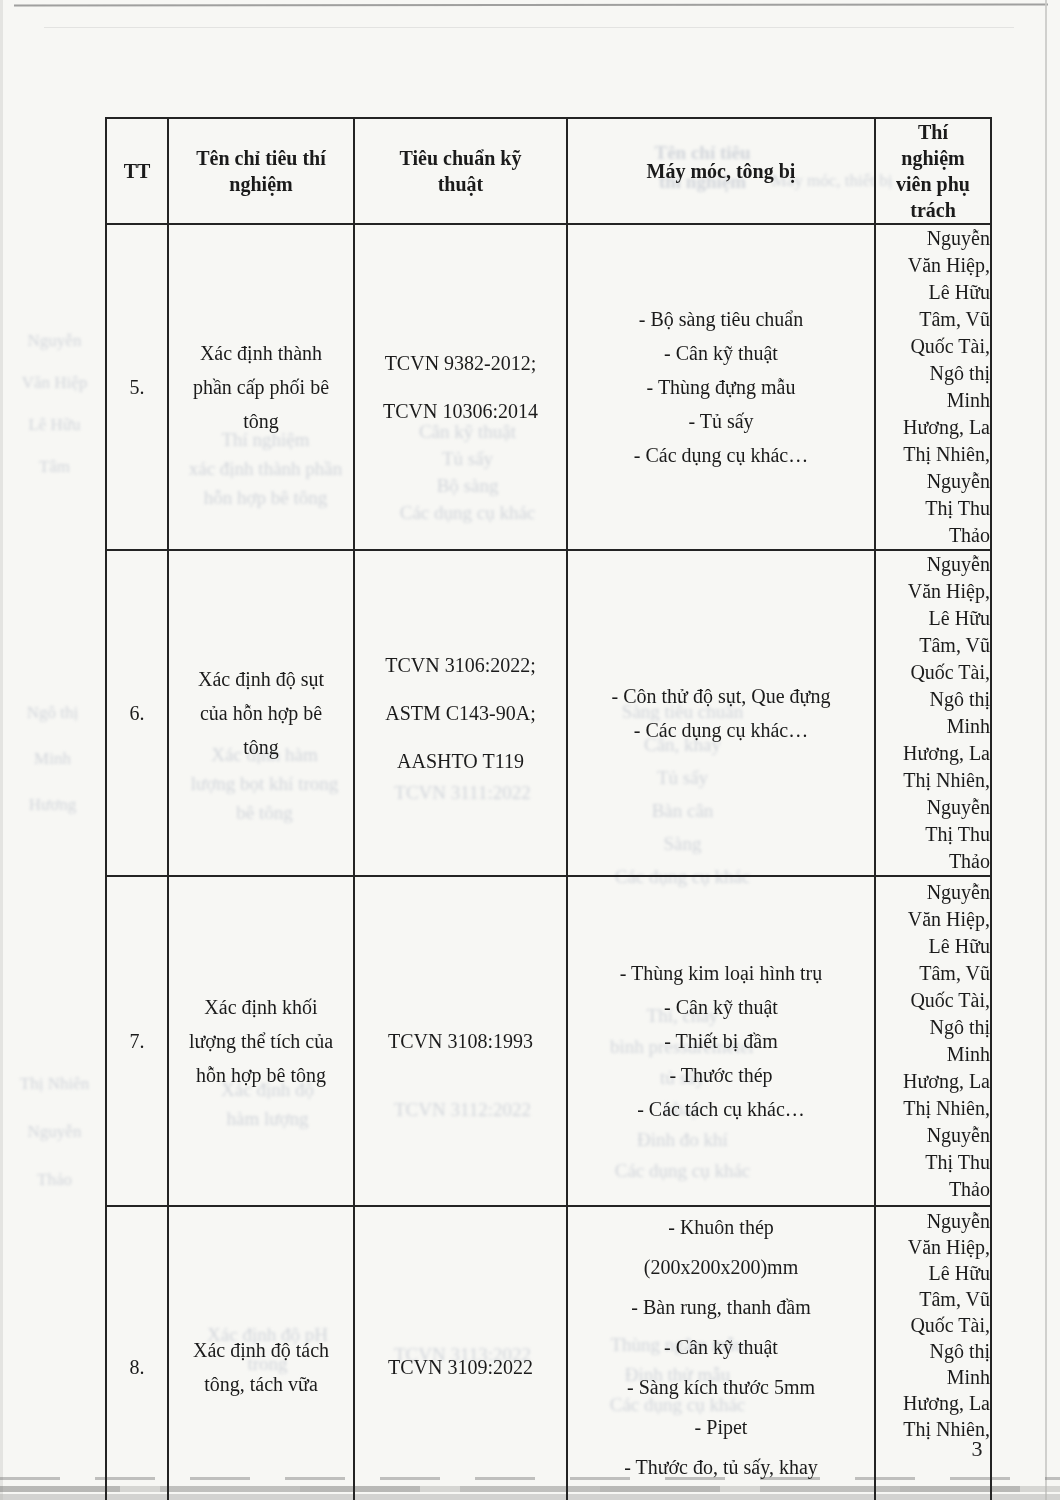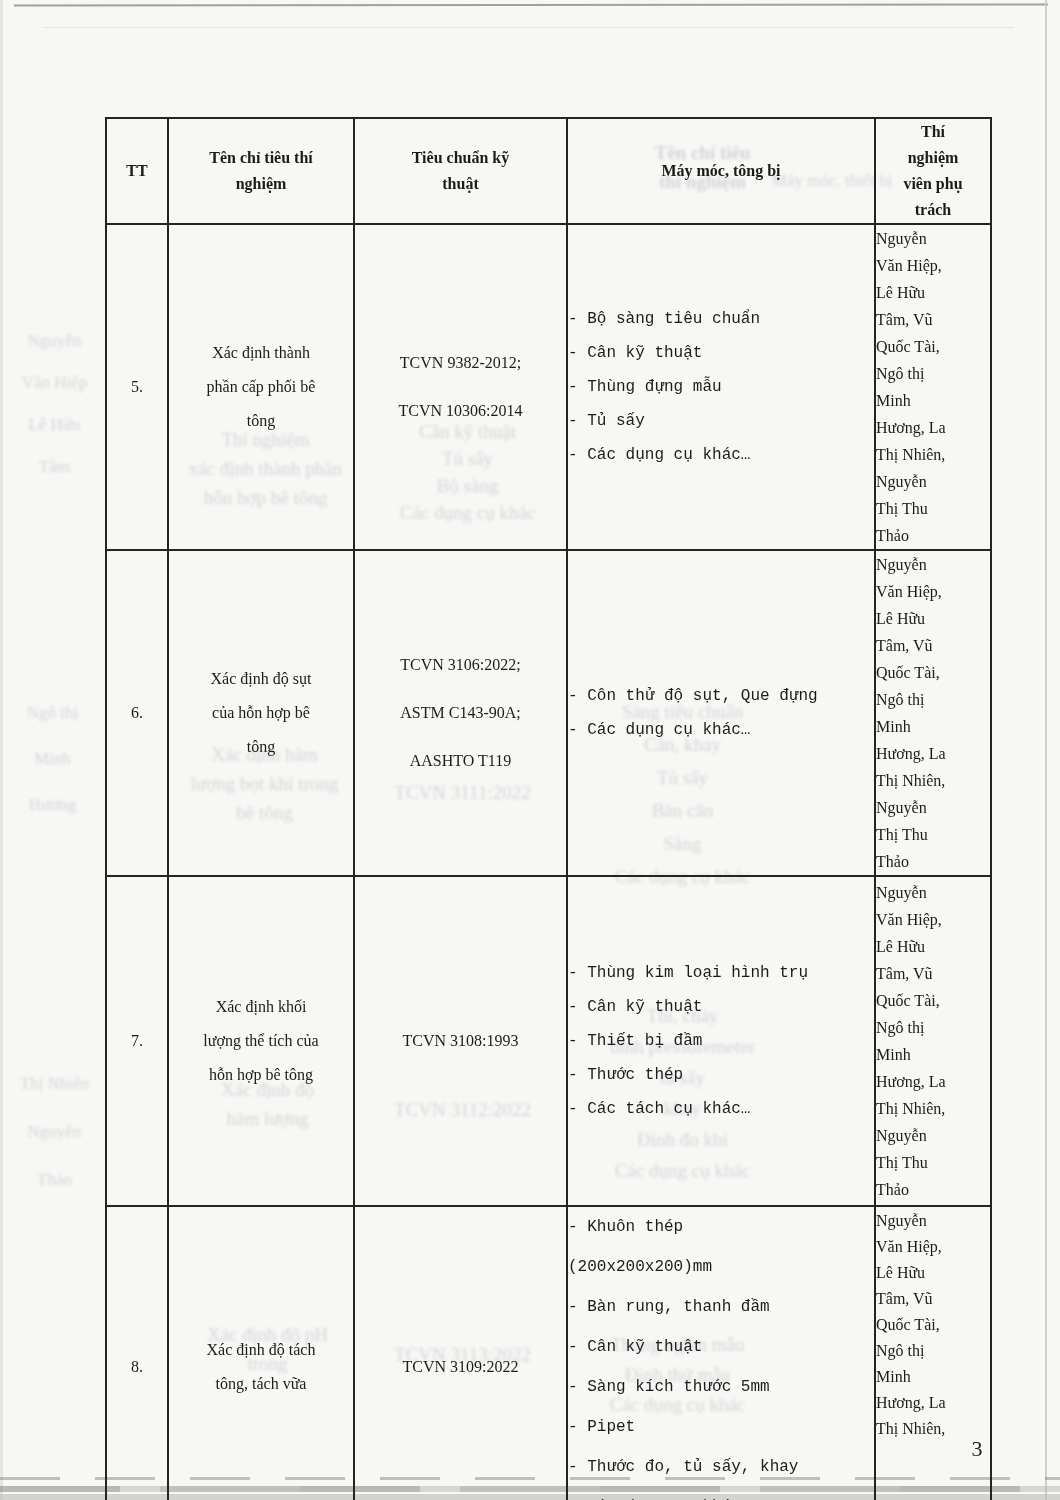--- a/index.html
+++ b/index.html
@@ -36,33 +36,33 @@
   .ghost.b{font-weight:bold;}
   
   table.doc{
     position:absolute;left:105px;top:117px;
     width:885px;
     border-collapse:collapse;
     table-layout:fixed;
   }
   table.doc th,table.doc td{
     border:2px solid #242424;
-    font-size:16px;
+    font-size:20px;
     white-space:pre-line;
     vertical-align:middle;
     overflow:hidden;
     padding:0;
   }
   th{font-weight:bold;text-align:center;line-height:26px;}
   td.tt{text-align:center;}
   td.name{text-align:center;line-height:34px;padding:0 5px;border-radius:15px;}
   td.std{text-align:center;line-height:48px;}
-  td.equip{text-align:left;line-height:34px;padding:0 4px 0 7px;font-family:Liberation Mono, monospace;}
+  td.equip{text-align:center;line-height:34px;padding:0 4px 0 7px;}
   td.equip.tight{line-height:40px;}
-  td.tech{text-align:left;line-height:27px;padding:0 6px;}
+  td.tech{text-align:right;line-height:27px;padding:0 6px;}
   td.tech.cut{vertical-align:top;line-height:26px;padding-top:1px;}
   .page-number{
     position:absolute;left:952px;top:1436px;
     width:50px;text-align:center;
     font-size:22px;color:#222;
   }
 </style>
 </head>
 <body>
 

